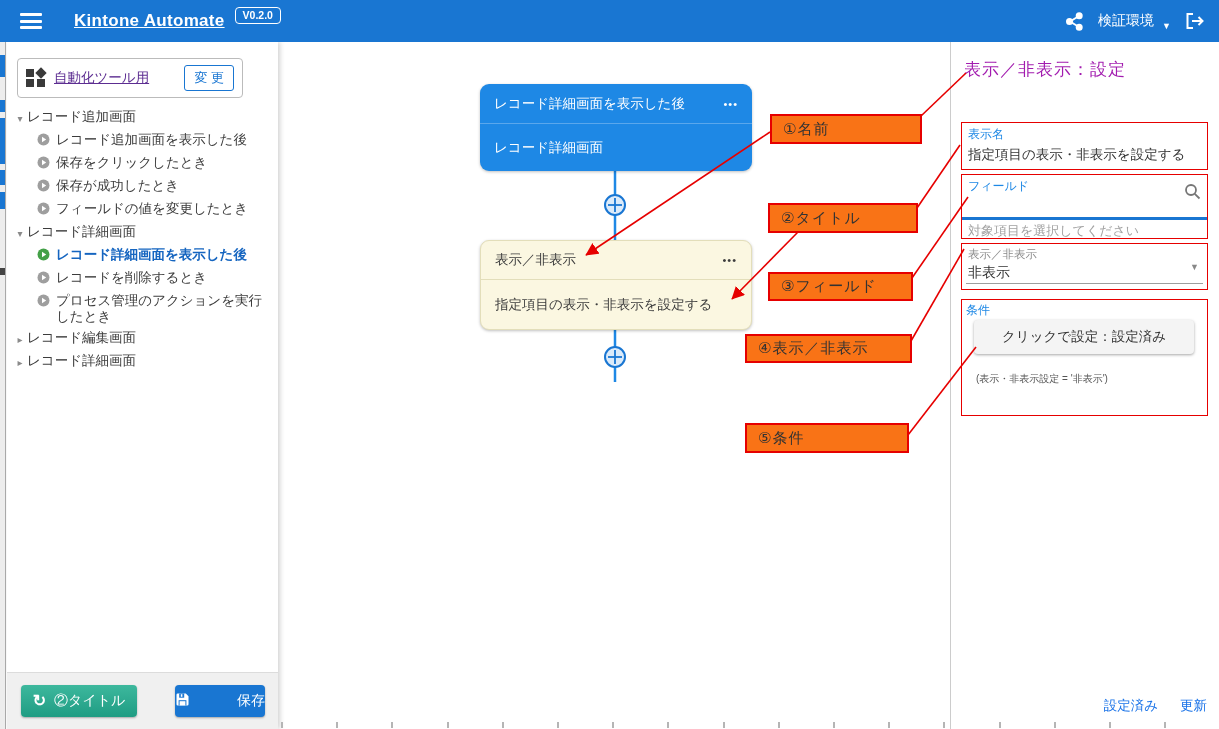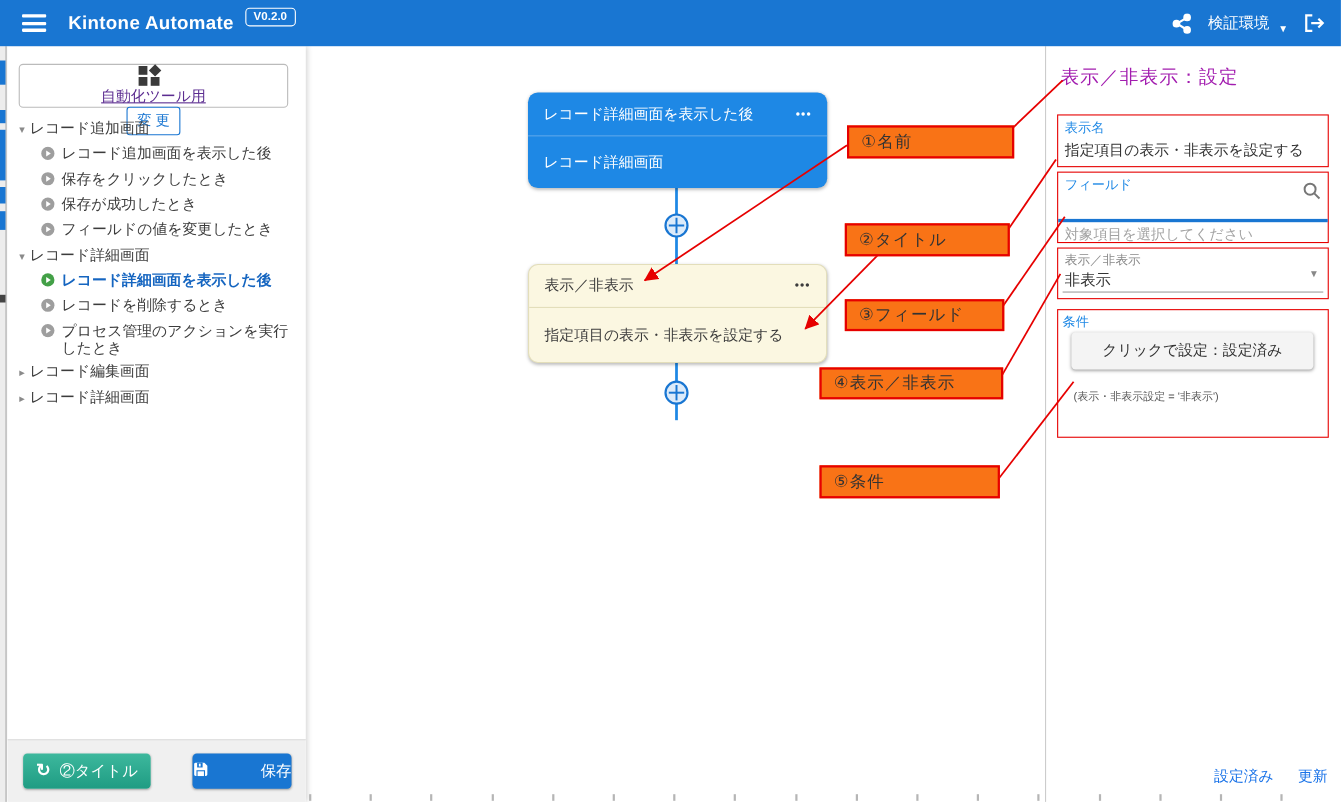--- a/index.html
+++ b/index.html
@@ -6,39 +6,39 @@
   html,body { width:1219px; height:729px; overflow:hidden; background:#fff;
     font-family:"Liberation Sans","DejaVu Sans",sans-serif; }
   .page { position:relative; width:1219px; height:729px; }
 
   
   .topbar { position:absolute; left:0; top:0; width:1219px; height:42px; background:#1976d2;
     display:flex; align-items:center; color:#fff; z-index:30; }
   .hamburger { width:22px; height:16px; margin-left:20px; display:flex; flex-direction:column;
     justify-content:space-between; cursor:pointer; }
   .hamburger span { display:block; height:3px; background:#fff; border-radius:1px; }
-  .app-title { font-size:17px; font-weight:bold; margin-left:20px; letter-spacing:.3px; }
+  .app-title { font-size:17px; font-weight:bold; margin-left:32px; letter-spacing:.3px;text-decoration:underline; }
   .version-badge { margin-left:10px; font-size:10.5px; font-weight:bold; border:1.5px solid #fff;
     border-radius:4px; padding:1px 7px 2px; position:relative; top:-6px; }
   .topbar-right { position:absolute; right:14px; top:0; height:42px; display:flex; align-items:center; gap:14px; }
   .env-label { font-size:14px; }
   .env-caret { font-size:9px; position:relative; top:1px; }
   .icon-btn { display:flex; align-items:flex-end; cursor:pointer;font-family:Liberation Serif, serif; }
 
   
   .minimap { position:absolute; left:0; top:42px; width:6px; height:687px; background:#ededed;
     border-right:1px solid #a9a9a9; z-index:25; }
   .minimap .seg { position:absolute; left:0; width:5px; background:#1976d2; }
   .minimap .seg.dark { background:#444; }
 
   
   .sidebar { position:absolute; left:7px; top:42px; width:271px; height:687px; background:#fff;
     box-shadow:2px 0 5px rgba(0,0,0,.18); z-index:20; }
-  .app-card { position:absolute; left:10px; top:16px; width:245px; height:40px; border:1px solid #bbb;
-    border-radius:4px; display:flex; align-items:center; padding:0 8px; background:#fff;flex-direction:column; }
+  .app-card { position:absolute; left:10px; top:16px; width:226px; height:40px; border:1px solid #bbb;
+    border-radius:4px; display:flex; align-items:center; padding:0 8px; background:#fff; }
   .app-icon { width:20px; height:20px; position:relative; margin-right:8px; flex:none; }
   .app-icon i { position:absolute; width:8px; height:8px; background:#3a3a3a; }
   .app-icon i:nth-child(1){left:0;top:1px;} .app-icon i:nth-child(2){right:1px;top:1px;transform:rotate(45deg);}
   .app-icon i:nth-child(3){left:0;bottom:1px;} .app-icon i:nth-child(4){right:1px;bottom:1px;}
   .app-link { font-size:13.5px; color:#5c2d91; text-decoration:underline; cursor:pointer; flex:1; }
   .change-btn { font-size:13px; color:#1976d2; border:1px solid #1976d2; background:#fff; border-radius:3px;
     padding:3px 9px; cursor:pointer; white-space:nowrap; }
   .tree { position:absolute; left:4px; top:64px; width:263px; }
   .tree-row { display:flex; align-items:flex-start; font-size:13.5px; color:#3c3c3c; padding:2.5px 0;
     cursor:pointer; line-height:16px; }
@@ -77,21 +77,21 @@
 
   
   .callout { position:absolute; background:#f97316; border:2px solid #e60000; color:#333;
     font-size:15px; display:flex; align-items:center; padding-left:11px; letter-spacing:1px; z-index:35; }
   .overlay { position:absolute; left:0; top:0; width:1219px; height:729px; pointer-events:none; z-index:34; }
 
   
   .panel { position:absolute; left:950px; top:42px; width:269px; height:687px; background:#fff;
     border-left:1px solid #ccc; z-index:20; }
   .panel-title { position:absolute; left:13px; top:16px; font-size:17px; color:#a21caf; letter-spacing:1px; }
-  .rbox { position:absolute; left:10px; width:247px; border:1.5px solid #e60000; }
+  .rbox { position:absolute; left:10px; width:247px; border:1.5px solid #e60000;margin-top:18px; }
   .rb-name { top:62px; height:48px; padding:3px 6px; }
   .lab-blue { font-size:12px; color:#1e88e5; }
   .rb-name .val { font-size:13.5px; color:#333; margin-top:3px; }
   .rb-field { top:114px; height:65px; padding:3px 6px; }
   .field-underline { position:absolute; left:0; right:0; top:42px; height:2.5px; background:#1976d2; }
   .field-ph { position:absolute; left:6px; top:47px; font-size:13px; color:#a2a2a2; }
   .search-glyph { position:absolute; right:6px; top:8px; }
   .rb-vis { top:183px; height:47px; padding:3px 6px; }
   .lab-gray { font-size:11.5px; color:#8a8a8a; }
   .rb-vis .val { font-size:14px; color:#333; margin-top:2px; }

